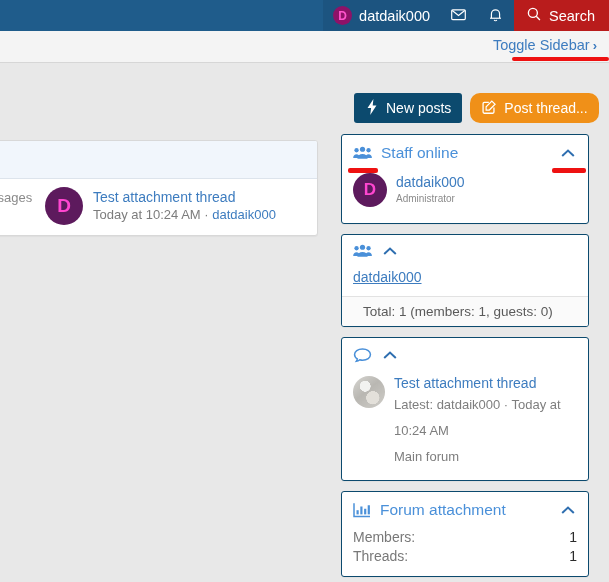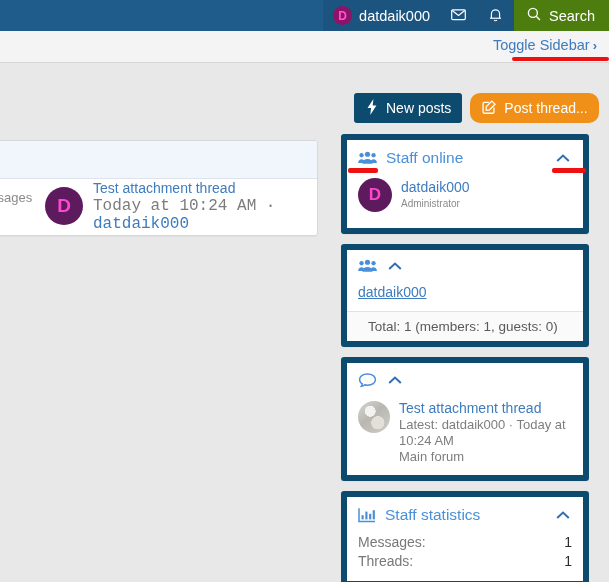--- a/index.html
+++ b/index.html
@@ -19,21 +19,21 @@
     background: #1f5c8b;
     display: flex; justify-content: flex-end; align-items: stretch;
   }
   .nav-right { display: flex; align-items: stretch; background: #1c5480; }
   .nav-item {
     display: flex; align-items: center; gap: 7px;
     padding: 0 10px;
     color: #ffffff; font-size: 14.5px;
     cursor: pointer;
   }
-  .nav-item.search { background: #4d7c0f; padding: 0 14px 0 12px; }
+  .nav-item.search { background: #b91c1c; padding: 0 14px 0 12px; }
   .nav-avatar {
     width: 19px; height: 19px; border-radius: 50%;
     background: #8e1268;
     color: #ff55cc; font-size: 12px; font-weight: bold;
     display: flex; align-items: center; justify-content: center;
     line-height: 1;
   }
   .nav-icon { display: block; }
 
   
@@ -93,21 +93,21 @@
   .left-row-stat .num { color: #303030; font-size: 14px; }
   .row-avatar {
     width: 38px; height: 38px; border-radius: 50%;
     background: #5d1a5d; color: #ff46d0;
     font-size: 19px; font-weight: bold;
     display: flex; align-items: center; justify-content: center;
     flex: 0 0 38px; margin-right: 10px;
   }
   .left-row-body { line-height: 18px; }
   .left-row-title { color: #3d7cbf; font-size: 14px; }
-  .left-row-meta { color: #7c7c7c; font-size: 16px; font-family: Liberation Mono, monospace; }
+  .left-row-meta { color: #7c7c7c; font-size: 13px; }
   .left-row-meta a { color: #3d7cbf; text-decoration: none; }
 
   
   .sidebar {
     position: absolute; left: 341px; top: 0;
     width: 248px;
   }
   .btn-row {
     display: flex; gap: 8px; justify-content: flex-start;
     padding: 29px 0 11px 13px;
@@ -118,21 +118,21 @@
     border-radius: 3px; border: none;
     color: #fff; font-size: 14px;
     font-family: "Liberation Sans", sans-serif;
     cursor: pointer; white-space: nowrap;
   }
   .btn-blue { background: #0c4a6e; }
   .btn-orange { background: #f09018; border-radius: 10px; }
 
   .block {
     background: #ffffff;
-    border: 6px solid #0c4a6e;
+    border: 1px solid #0c4a6e;
     border-radius: 3px;
     margin-bottom: 10px;
     box-shadow: 0 1px 1px rgba(0,0,0,.03);
     overflow: hidden;
   }
   .block-head {
     display: flex; align-items: center;
     padding: 9px 11px 9px 11px;
     position: relative;
   }
@@ -174,21 +174,21 @@
   .post-item { display: flex; padding-top: 1px; }
   .post-thumb {
     width: 32px; height: 32px; border-radius: 50%;
     flex: 0 0 32px; margin-right: 9px; margin-top: 2px;
     background:
       radial-gradient(circle at 38% 32%, #f2f2f0 0 18%, rgba(242,242,240,0) 19%),
       radial-gradient(circle at 62% 68%, #e3e0da 0 22%, rgba(227,224,218,0) 23%),
       linear-gradient(140deg, #d7d6d2 0%, #b9b7b2 45%, #cfcdc8 100%);
   }
   .post-title { color: #3d7cbf; font-size: 14px; line-height: 18px; cursor: pointer; }
-  .post-meta { color: #7e7e7e; font-size: 13px; line-height: 16px; }
+  .post-meta { color: #7e7e7e; font-size: 13px; line-height: 26px; }
 
   .stat-row {
     display: flex; justify-content: space-between;
     font-size: 14px; padding: 1px 0 2px 0;
   }
   .stat-label { color: #787878; }
   .stat-value { color: #2b2b2b; }
 </style>
 </head>
 <body>
@@ -367,30 +367,30 @@
       <div class="block-head">
         <span class="bicon">
           <svg width="18" height="16" viewBox="0 0 18 16" fill="none" stroke="#4a90d9" stroke-width="1.5">
             <path d="M1 1.2 V14.6 H17"></path>
             <path d="M4.6 12.4 V8.2" stroke-width="2.2"></path>
             <path d="M8.4 12.4 V4.6" stroke-width="2.2"></path>
             <path d="M12.2 12.4 V6.8" stroke-width="2.2"></path>
             <path d="M15.8 12.4 V3.2" stroke-width="2.2"></path>
           </svg>
         </span>
-        <span class="block-title">Staff statistics</span>
+        <span class="block-title">Forum attachment</span>
         <span class="chevron-up">
           <svg width="14" height="9" viewBox="0 0 14 9" fill="none" stroke="#2f6fb0" stroke-width="2">
             <path d="M1.2 7 L7 1.6 L12.8 7"></path>
           </svg>
         </span>
       </div>
       <div class="block-body">
         <div class="stat-row">
-          <span class="stat-label">Messages:</span>
+          <span class="stat-label">Members:</span>
           <span class="stat-value">1</span>
         </div>
         <div class="stat-row">
           <span class="stat-label">Threads:</span>
           <span class="stat-value">1</span>
         </div>
       </div>
     </div>
 
   </div>

